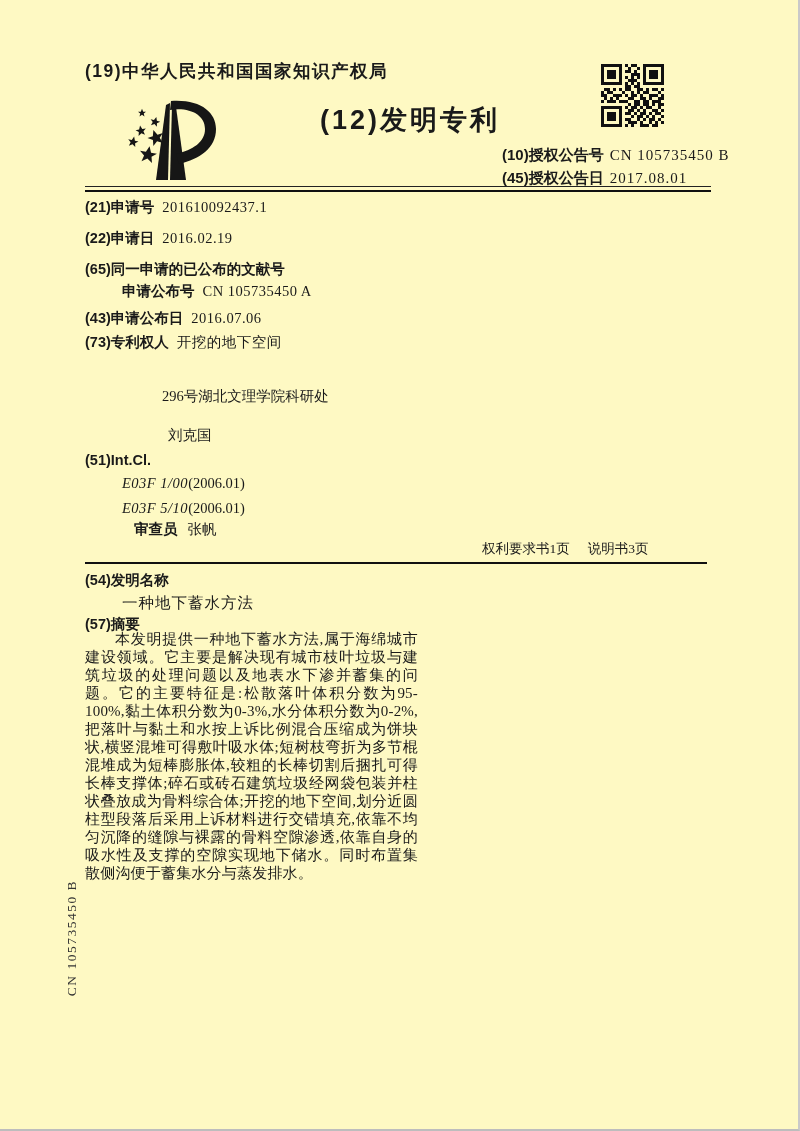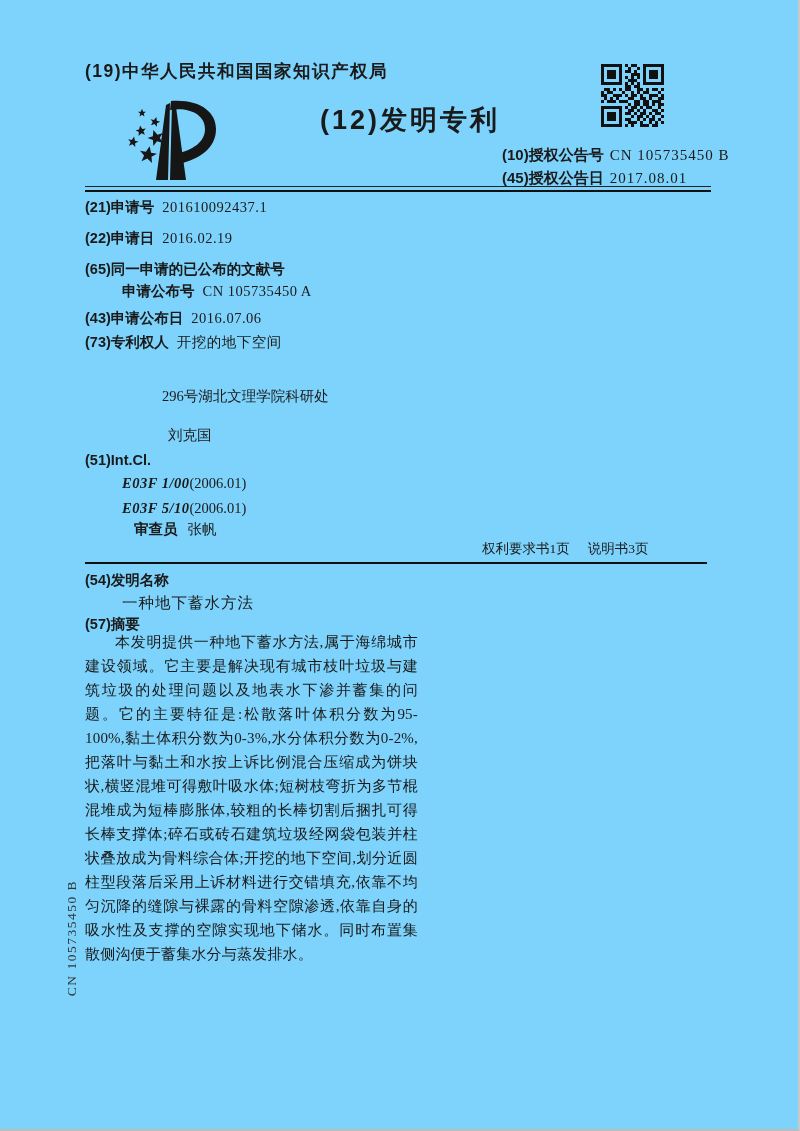--- a/index.html
+++ b/index.html
@@ -1,20 +1,20 @@
 <!DOCTYPE html>
 <html><head>
 <meta charset="utf-8">
 <style>
   html,body{margin:0;padding:0;background:#e8e8e8;}
   .page{
     position:relative;
     width:800px;height:1131px;
     margin:0 auto;
-    background:#7dd3fc;
+    background:#fef9c3;
     font-family:"Liberation Serif",serif;
     color:#1a1a1a;
     overflow:hidden;
     border-right:2px solid #c9c9c9;
     border-bottom:2px solid #bdbdbd;
     box-sizing:border-box;
   }
   .abs{position:absolute;}
   .lbl{font-family:"Liberation Sans",sans-serif;font-weight:700;}
   .val{font-family:"Liberation Serif",serif;font-weight:400;}
@@ -24,27 +24,27 @@
   .grant-line .lbl{font-size:15px;}
   .grant-line .val{letter-spacing:1px;margin-left:6px;}
   .grant-number{left:502px;top:146px;text-align:right;}
   .grant-date{left:502px;top:169px;}
   .rule-thin{left:85px;top:186px;width:626px;height:1px;background:#222;}
   .rule-thick{left:85px;top:190px;width:626px;height:2px;background:#111;}
   .rule-mid{left:85px;top:562px;width:622px;height:2px;background:#111;}
   .field{font-size:14.5px;white-space:nowrap;}
   .field .val{margin-left:8px;letter-spacing:0.5px;}
   .sub{font-size:14.5px;white-space:nowrap;}
-  .italic-code{font-style:italic;font-weight:700;font-family:"Liberation Serif",serif;letter-spacing:0.5px;}
+  .italic-code{font-style:italic;font-weight:400;font-family:"Liberation Serif",serif;letter-spacing:0.5px;}
   .pages-note{left:482px;top:540px;font-size:13.5px;}
   .pages-note span{margin-right:18px;}
   .title-text{left:122px;top:593px;font-size:15.5px;letter-spacing:1px;}
   .abstract{
     left:85px;top:630px;width:333px;
-    font-size:15px;line-height:24px;
+    font-size:15px;line-height:18px;
     text-align:justify;text-indent:2em;
     letter-spacing:0.2px;
   }
   .side-code{
     left:72px;top:938px;
     transform:translate(-50%,-50%) rotate(-90deg);
     white-space:nowrap;
     font-size:13.5px;color:#333;letter-spacing:1.5px;
   }
   .qr{left:601px;top:64px;width:63px;height:63px;}

